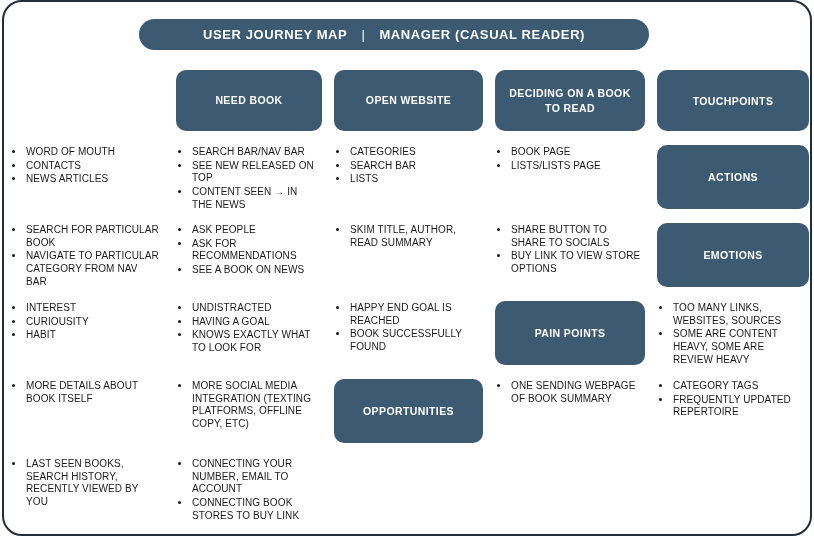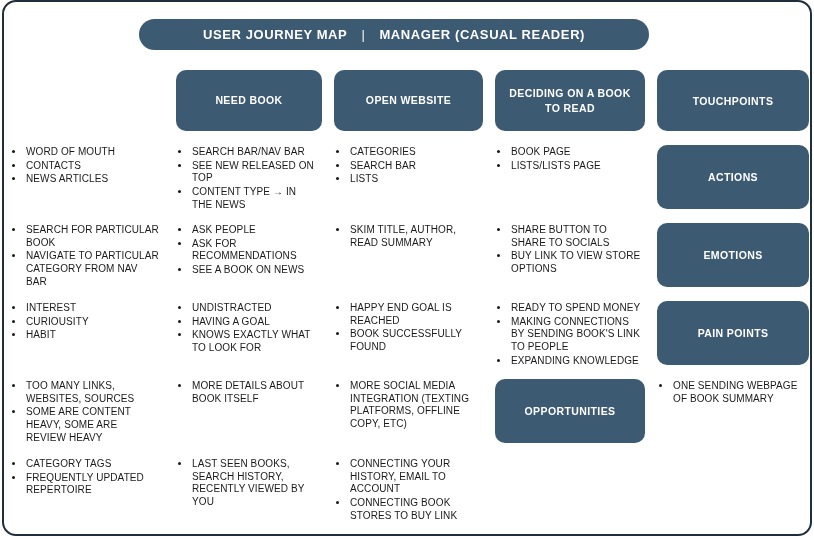--- a/index.html
+++ b/index.html
@@ -3,21 +3,21 @@
 <meta charset="utf-8">
 <style>
   html,body { margin:0; padding:0; background:#ffffff; }
   body { font-family:"Liberation Sans", sans-serif; }
   .card {
     position:relative;
     width:810px; height:536px;
     margin:0 auto;
     background:#ffffff;
     border:2px solid #1f2e3a;
-    border-radius:14px;
+    border-radius:20px;
     box-sizing:border-box;
     overflow:hidden;
   }
   .title-pill {
     position:absolute;
     top:17px; left:135px; width:510px; height:31px;
     background:#3d5a73;
     border-radius:16px;
     display:flex; align-items:center; justify-content:center;
     color:#ffffff;
@@ -86,21 +86,21 @@
         <ul>
           <li>WORD OF MOUTH</li>
           <li>CONTACTS</li>
           <li>NEWS ARTICLES</li>
         </ul>
       </div>
       <div class="cell">
         <ul>
           <li>SEARCH BAR/NAV BAR</li>
           <li>SEE NEW RELEASED ON TOP</li>
-          <li>CONTENT TYPE → IN THE NEWS</li>
+          <li>CONTENT SEEN → IN THE NEWS</li>
         </ul>
       </div>
       <div class="cell">
         <ul>
           <li>CATEGORIES</li>
           <li>SEARCH BAR</li>
           <li>LISTS</li>
         </ul>
       </div>
       <div class="cell">
@@ -148,27 +148,20 @@
           <li>HAVING A GOAL</li>
           <li>KNOWS EXACTLY WHAT TO LOOK FOR</li>
         </ul>
       </div>
       <div class="cell">
         <ul>
           <li>HAPPY END GOAL IS REACHED</li>
           <li>BOOK SUCCESSFULLY FOUND</li>
         </ul>
       </div>
-      <div class="cell">
-        <ul>
-          <li>READY TO SPEND MONEY</li>
-          <li>MAKING CONNECTIONS BY SENDING BOOK'S LINK TO PEOPLE</li>
-          <li>EXPANDING KNOWLEDGE</li>
-        </ul>
-      </div>
       <div class="box row-label">PAIN POINTS</div>
       <div class="cell">
         <ul>
           <li>TOO MANY LINKS, WEBSITES, SOURCES</li>
           <li>SOME ARE CONTENT HEAVY, SOME ARE REVIEW HEAVY</li>
         </ul>
       </div>
       <div class="cell">
         <ul>
           <li>MORE DETAILS ABOUT BOOK ITSELF</li>
@@ -191,19 +184,19 @@
           <li>FREQUENTLY UPDATED REPERTOIRE</li>
         </ul>
       </div>
       <div class="cell">
         <ul>
           <li>LAST SEEN BOOKS, SEARCH HISTORY, RECENTLY VIEWED BY YOU</li>
         </ul>
       </div>
       <div class="cell">
         <ul>
-          <li>CONNECTING YOUR HISTORY, EMAIL TO ACCOUNT</li>
+          <li>CONNECTING YOUR NUMBER, EMAIL TO ACCOUNT</li>
           <li>CONNECTING BOOK STORES TO BUY LINK</li>
         </ul>
       </div>
     </div>
 
 </div>
 
 </body></html>

